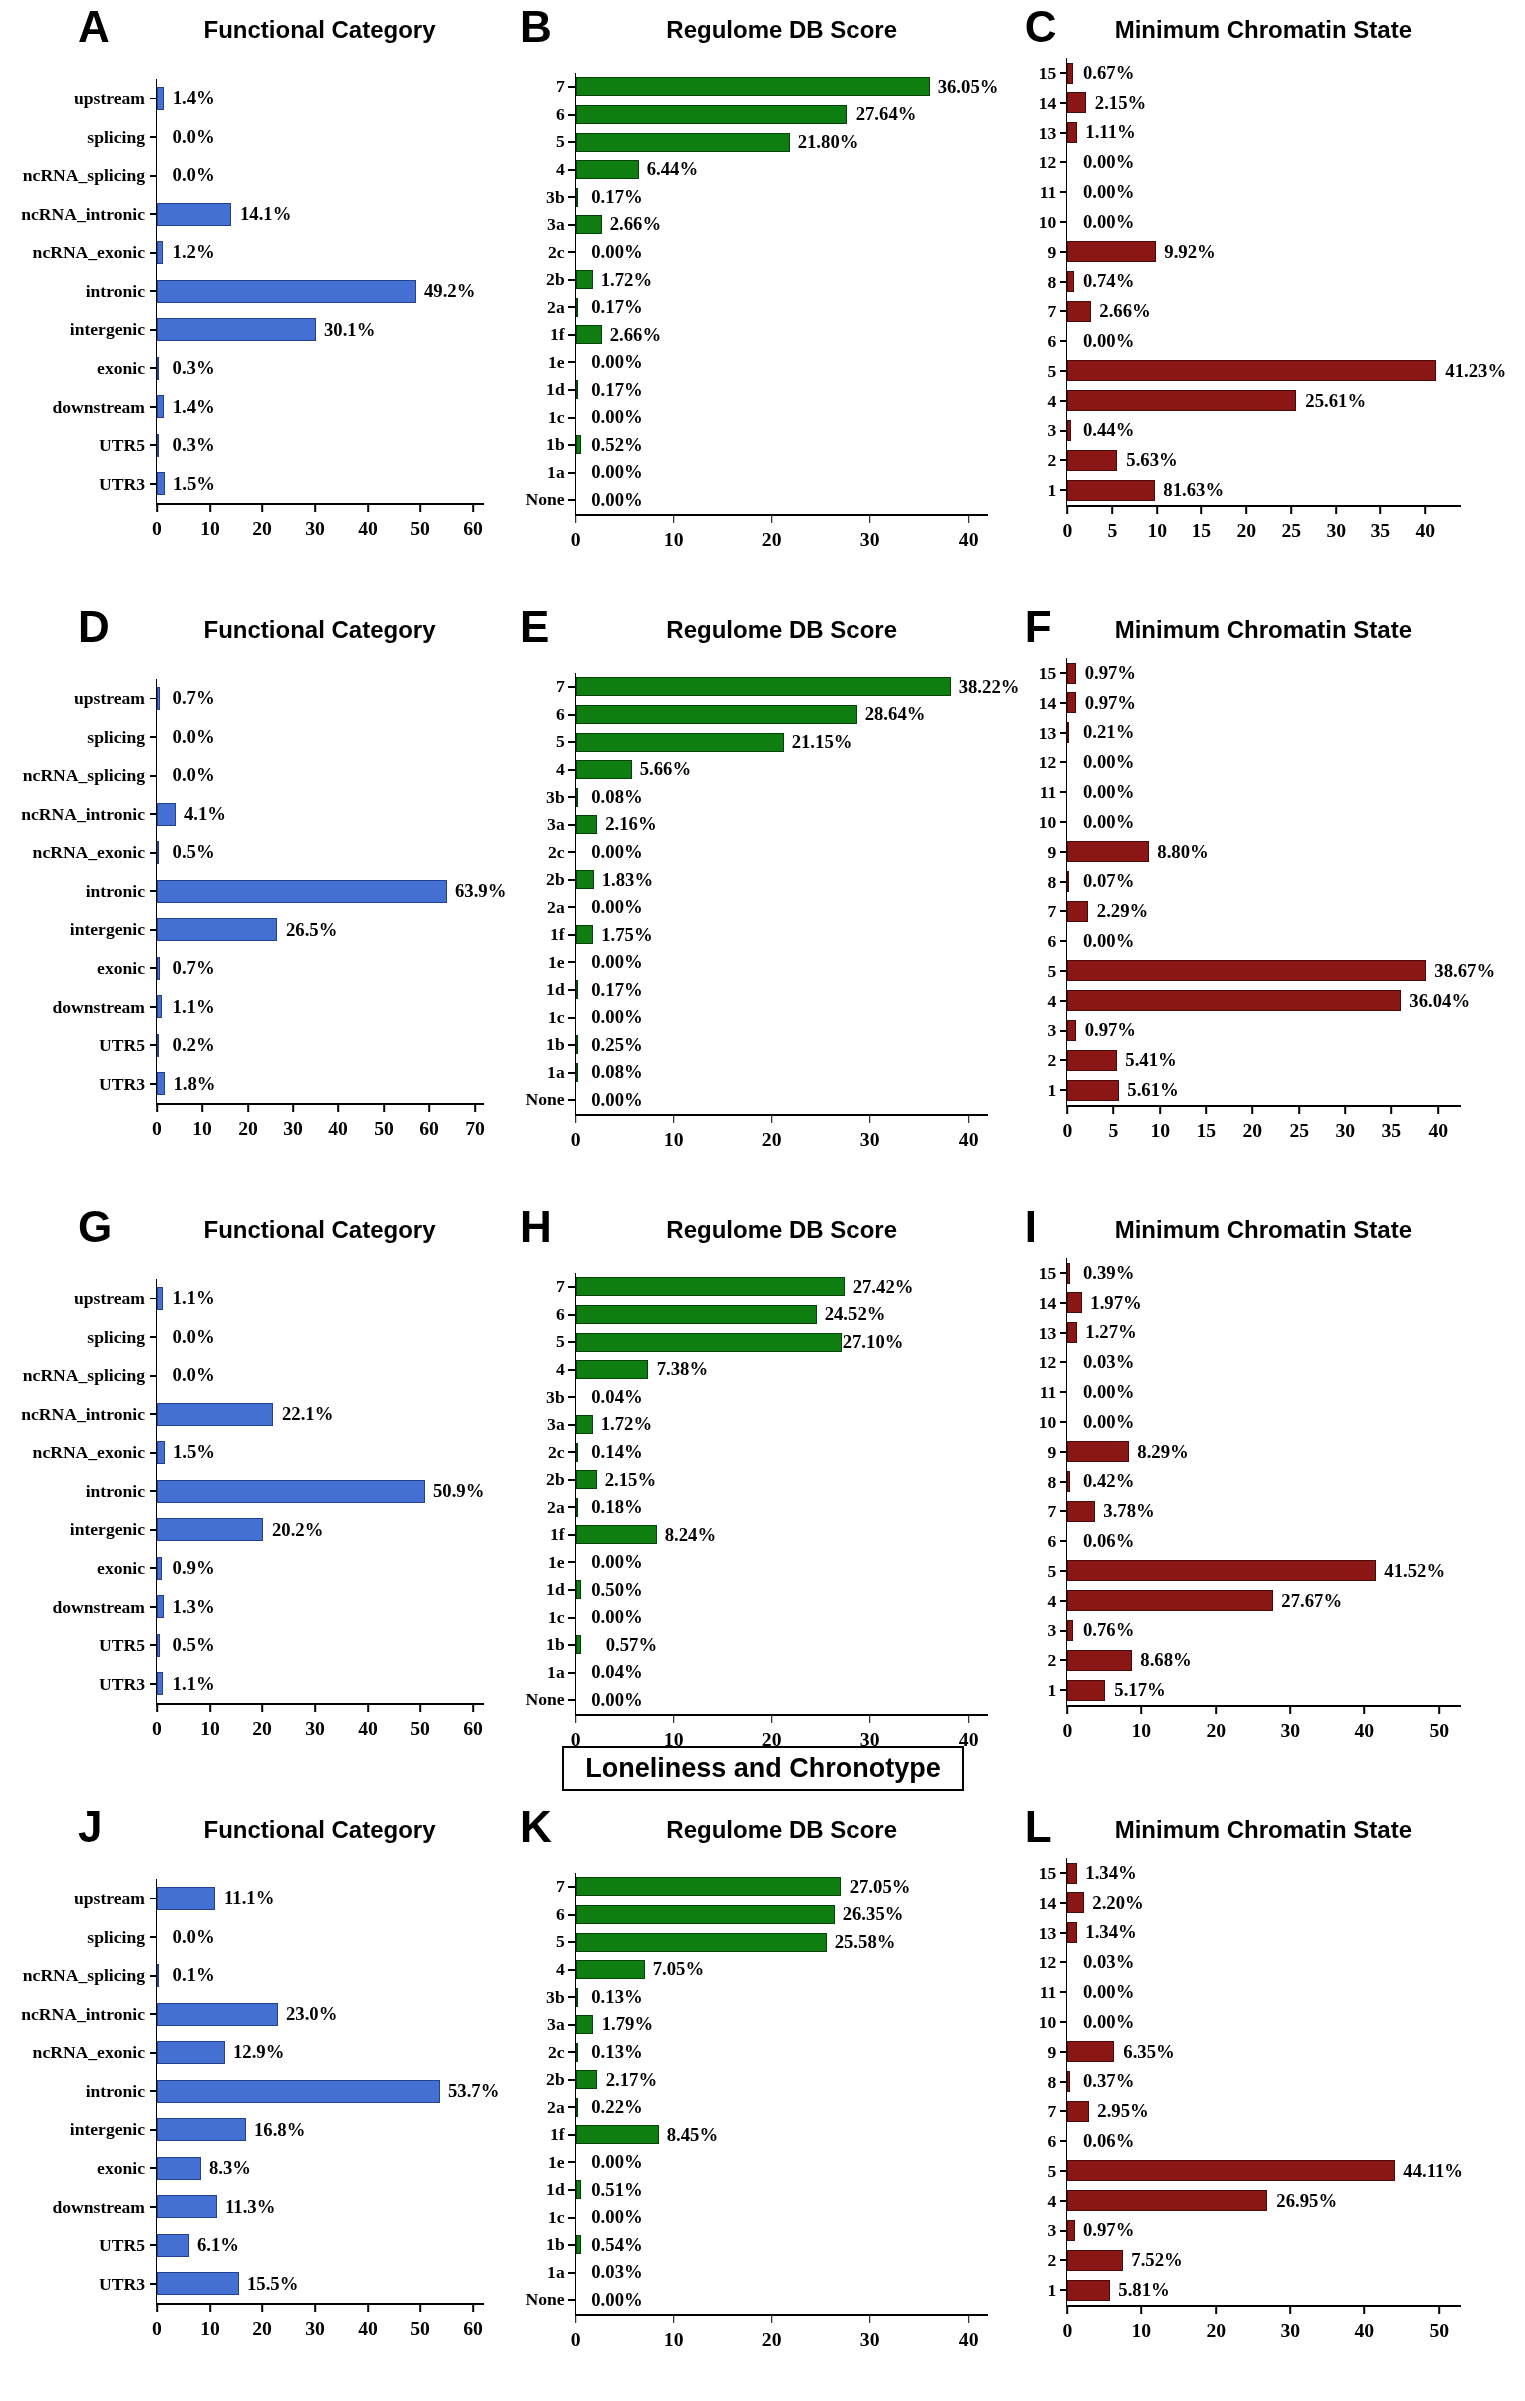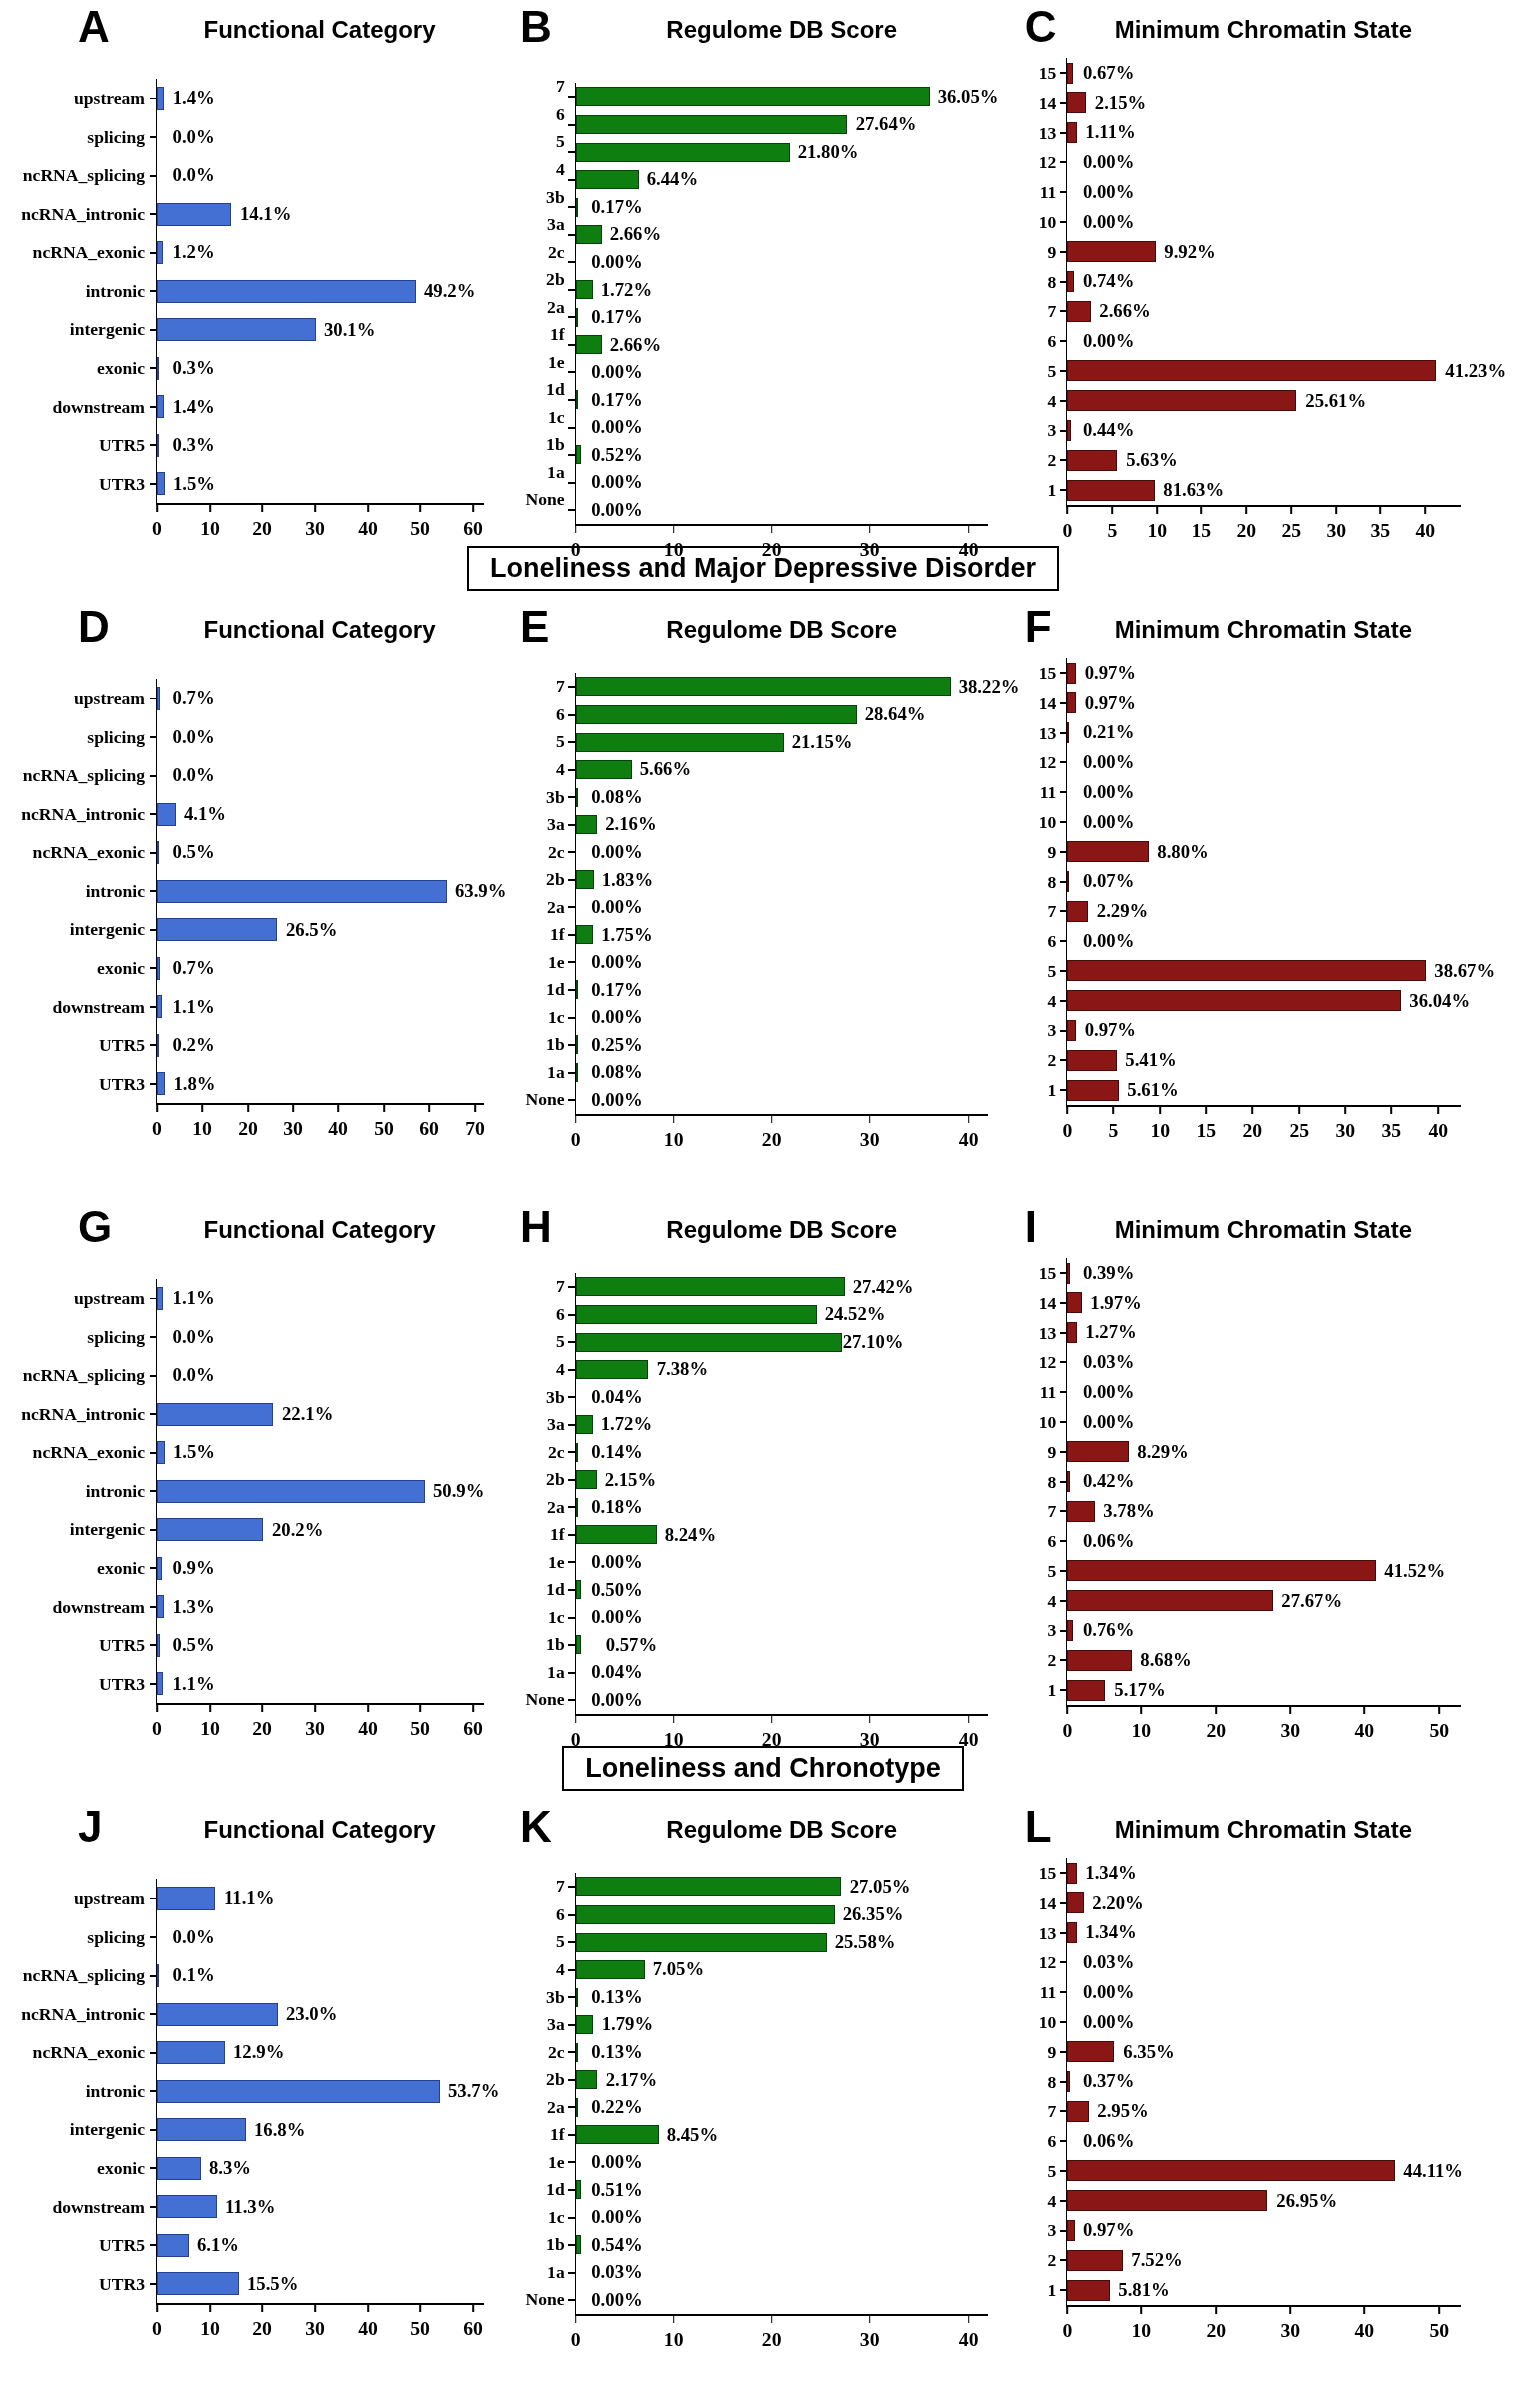--- a/index.html
+++ b/index.html
@@ -95,21 +95,21 @@
           <div class="cat" style="top:291px;width:145px">intronic</div>
           <div class="cat" style="top:329px;width:145px">intergenic</div>
           <div class="cat" style="top:368px;width:145px">exonic</div>
           <div class="cat" style="top:407px;width:145px">downstream</div>
           <div class="cat" style="top:445px;width:145px">UTR5</div>
           <div class="cat" style="top:484px;width:145px">UTR3</div>
         </div>
       <div class="panel col-1">
         <div class="panel-letter">B</div>
         <div class="panel-title">Regulome DB Score</div>
-      <div class="plotbox" style="left:66px;top:83px;width:412px;height:441px;text-decoration:underline;">
+      <div class="plotbox" style="left:66px;top:73px;width:412px;height:441px;text-decoration:underline;">
             <div class="ytick" style="left:-7.3px;top:13px"></div>
             <div class="bar" style="top:4.4px;width:354px;height:18.7px;background:#0e7e10;border-color:#05420a;"></div>
             <div class="vlabel" style="left:362px;top:13.8px">36.05%</div>
             <div class="ytick" style="left:-7.3px;top:41px"></div>
             <div class="bar" style="top:32px;width:271px;height:18.7px;background:#0e7e10;border-color:#05420a;"></div>
             <div class="vlabel" style="left:280px;top:41px">27.64%</div>
             <div class="ytick" style="left:-7.3px;top:68px"></div>
             <div class="bar" style="top:60px;width:214px;height:18.7px;background:#0e7e10;border-color:#05420a;"></div>
             <div class="vlabel" style="left:222px;top:69px">21.80%</div>
             <div class="ytick" style="left:-7.3px;top:96px"></div>
@@ -247,23 +247,20 @@
           <div class="cat" style="top:252px;width:39px">9</div>
           <div class="cat" style="top:282px;width:39px">8</div>
           <div class="cat" style="top:311px;width:39px">7</div>
           <div class="cat" style="top:341px;width:39px">6</div>
           <div class="cat" style="top:371px;width:39px">5</div>
           <div class="cat" style="top:401px;width:39px">4</div>
           <div class="cat" style="top:430px;width:39px">3</div>
           <div class="cat" style="top:460px;width:39px">2</div>
           <div class="cat" style="top:490px;width:39px">1</div>
         </div>
-    </div>
-    <div class="caption-wrap">
-      <div class="caption">Loneliness and Major Depressive Disorder</div>
     </div>
   </div>
 
   <div class="row">
     <div class="panels">
       <div class="panel col-0">
         <div class="panel-letter">D</div>
         <div class="panel-title">Functional Category</div>
       <div class="plotbox" style="left:156px;top:79px;width:327px;height:424px;">
             <div class="ytick" style="left:-7.3px;top:18.5px"></div>

